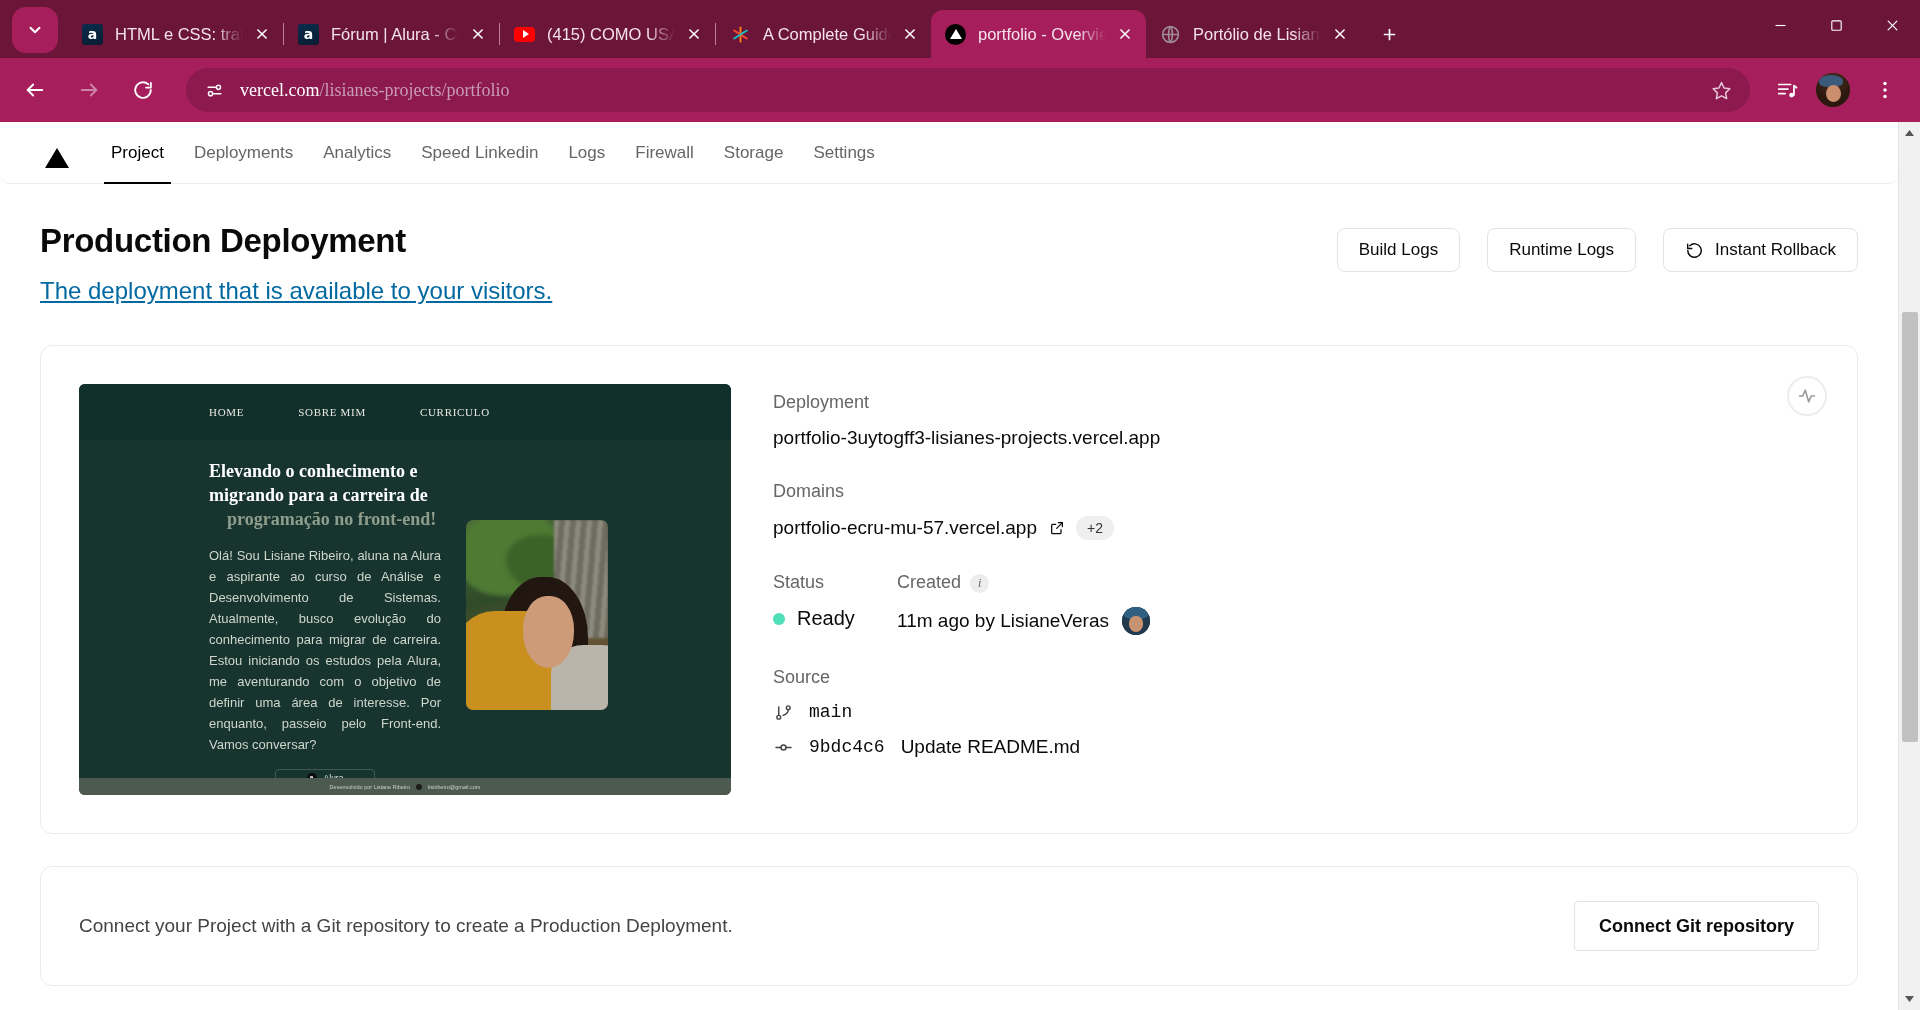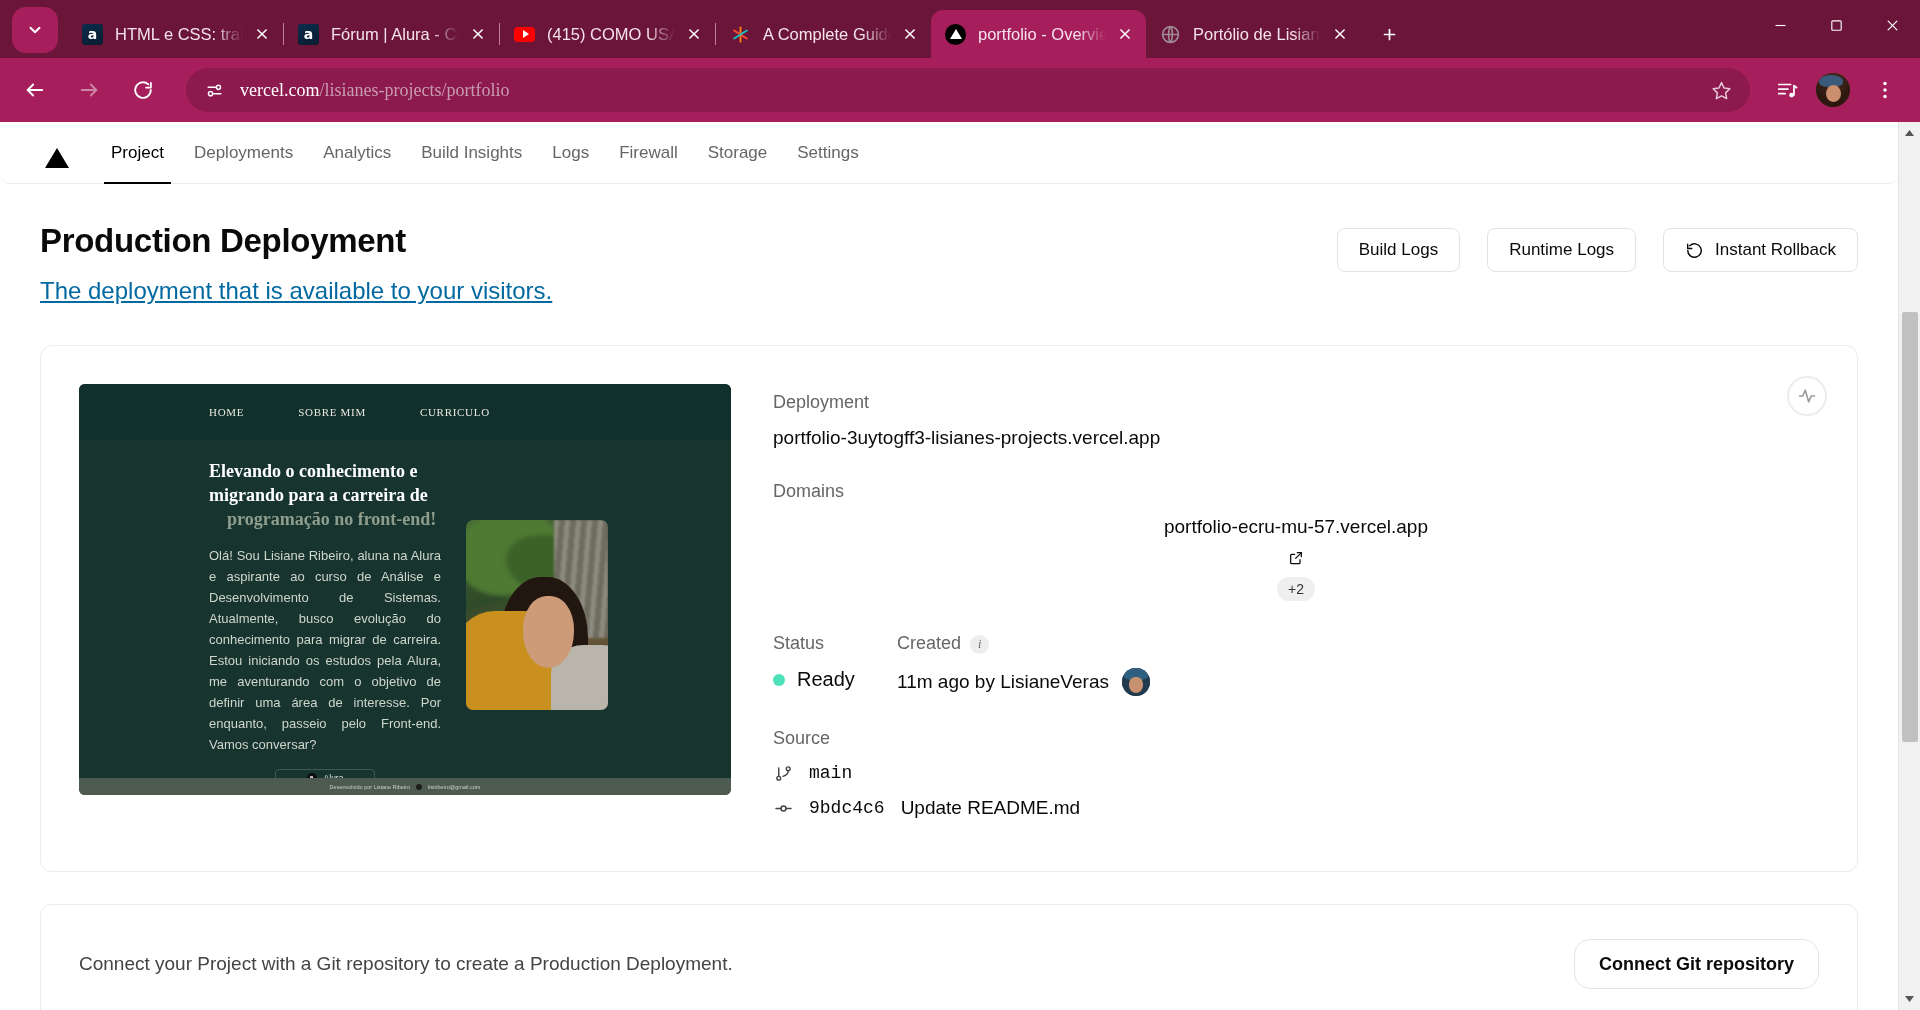--- a/index.html
+++ b/index.html
@@ -362,21 +362,21 @@
     color: #c9d0c7;
     font-size: 5.5px;
   }
   .pv-footer .dot { width: 6px; height: 6px; border-radius: 50%; background: #1d1d1d; }
 
   
   .details { padding-left: 42px; padding-top: 8px; flex: 1 1 auto; }
   .dlabel { font-size: 18px; color: #666; margin-bottom: 14px; }
   .dvalue { font-size: 19px; color: #0a0a0a; }
   .dgroup { margin-bottom: 32px; }
-  .domain-row { display: flex; align-items: center; gap: 11px; flex-direction: column; }
+  .domain-row { display: flex; align-items: center; gap: 11px; }
   .domain-link { font-size: 19px; color: #0a0a0a; cursor: pointer; }
   .ext-icon { width: 17px; height: 17px; display:flex; align-items:center; justify-content:center; cursor:pointer; }
   .ext-icon svg { width: 16px; height: 16px; }
   .plus-badge {
     background: #efefef;
     border-radius: 13px;
     padding: 4px 11px;
     font-size: 14px;
     color: #333;
     cursor: pointer;
@@ -421,21 +421,21 @@
     border-radius: 12px;
     background: #fff;
     display: flex; align-items: center; justify-content: space-between;
     padding: 34px 38px;
   }
   .card2 .c2text { font-size: 19px; color: #444; }
   .btn-strong {
     height: 50px;
     border: 1px solid #e3e3e3;
     background: #fff;
-    border-radius: 16px;
+    border-radius: 4px;
     padding: 0 24px;
     font-size: 18px;
     font-weight: bold;
     color: #0a0a0a;
     cursor: pointer;
     display: flex; align-items: center;
     font-family: "Liberation Sans", sans-serif;
     white-space: nowrap;
   }
 
@@ -671,21 +671,21 @@
           <div class="vtab active">
               <span>Project</span>
             </div>
           <div class="vtab">
               <span>Deployments</span>
             </div>
           <div class="vtab">
               <span>Analytics</span>
             </div>
           <div class="vtab">
-              <span>Build Insights</span>
+              <span>Speed Linkedin</span>
             </div>
           <div class="vtab">
               <span>Logs</span>
             </div>
           <div class="vtab">
               <span>Firewall</span>
             </div>
           <div class="vtab">
               <span>Storage</span>
             </div>

